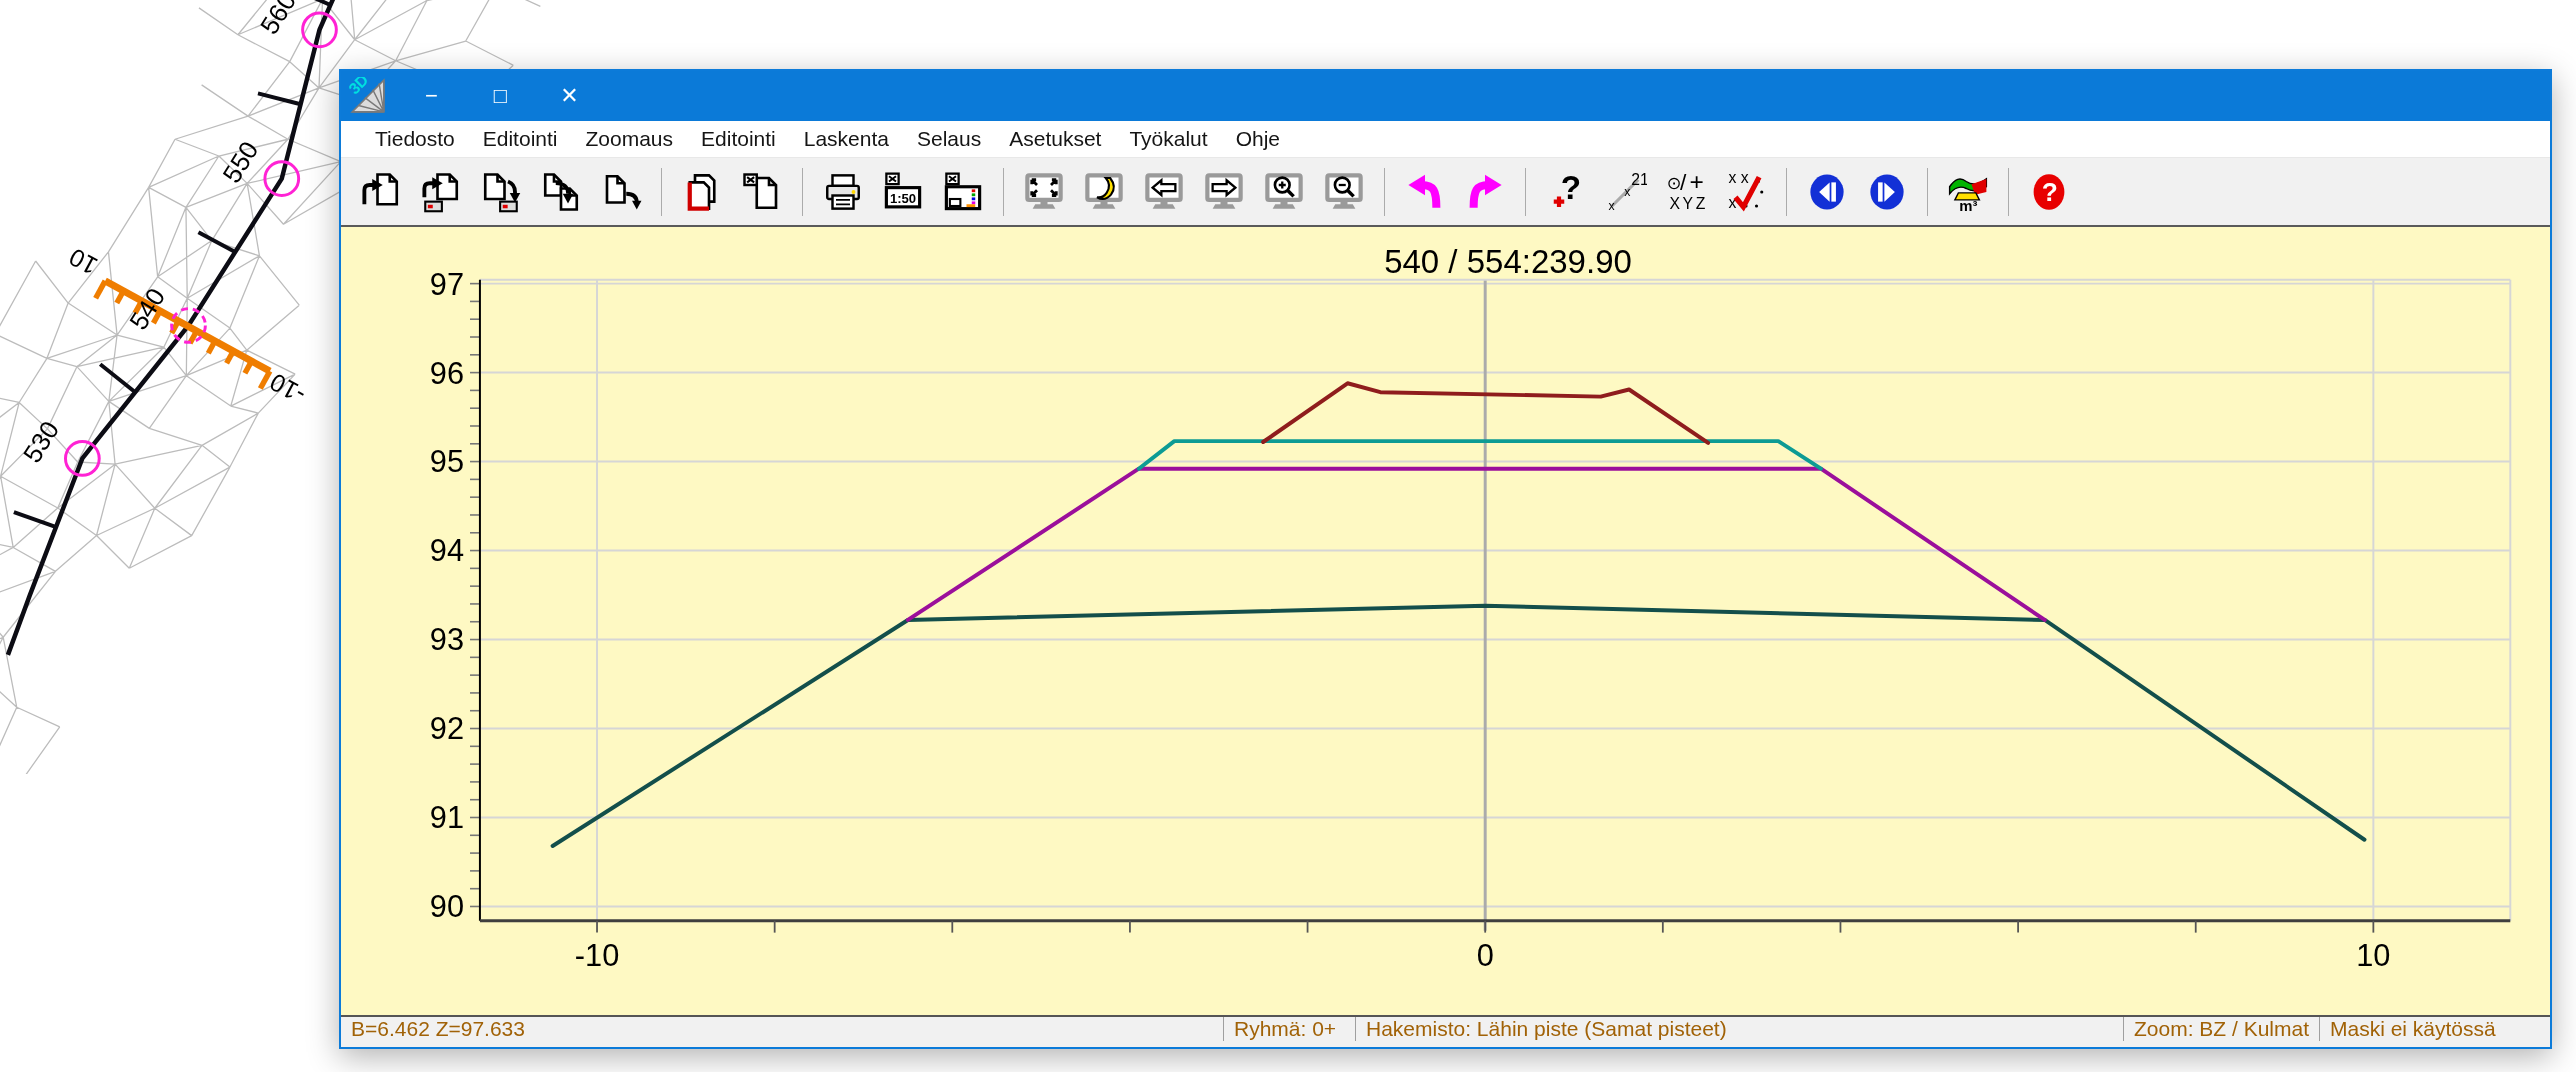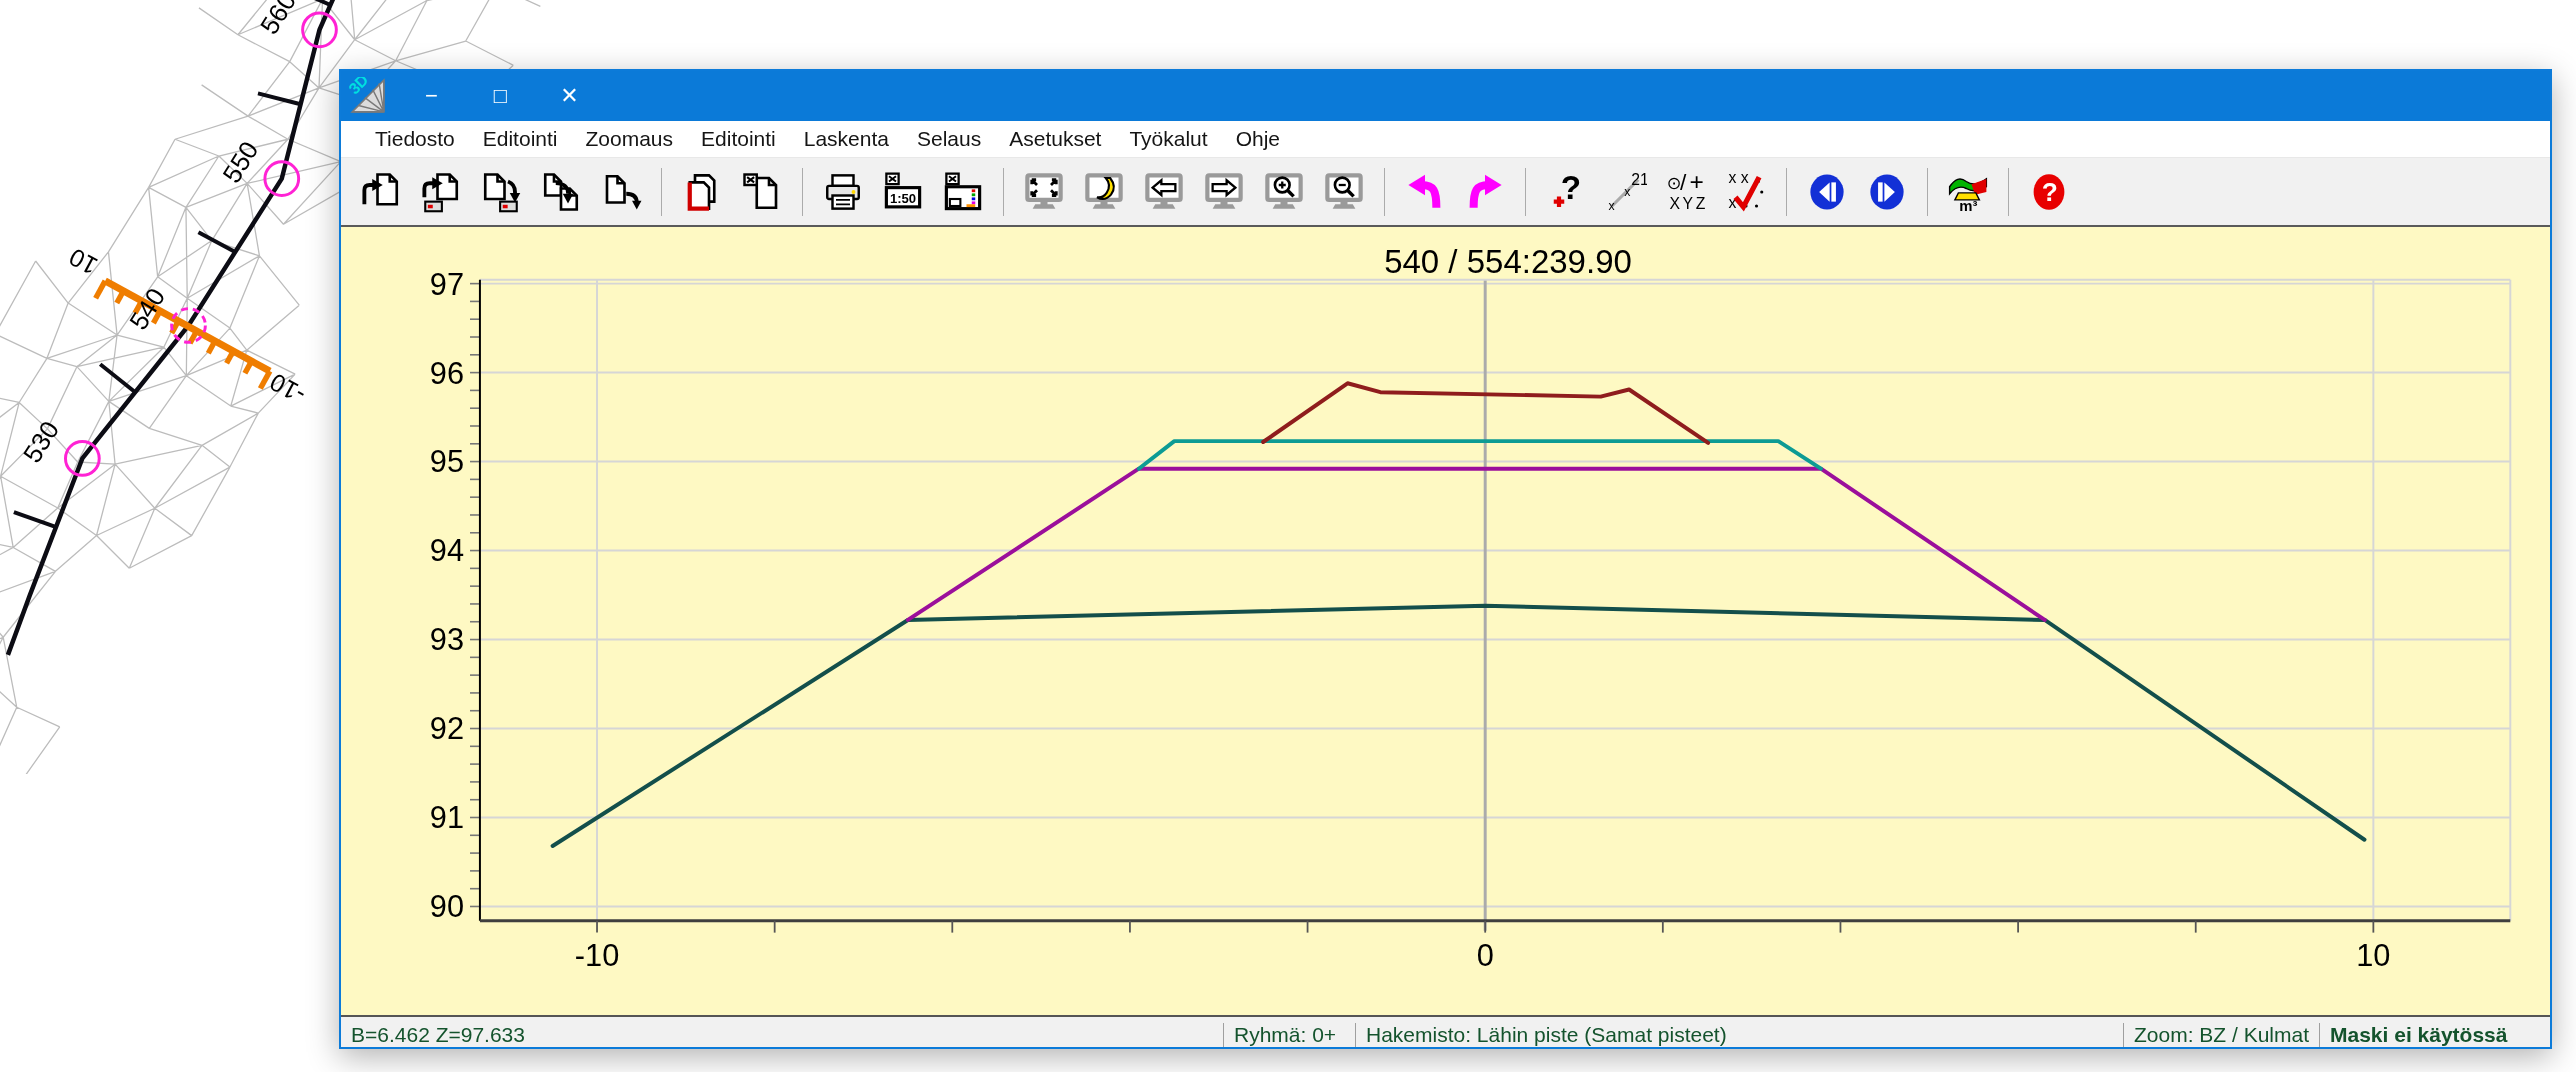--- a/index.html
+++ b/index.html
@@ -44,21 +44,21 @@
   .tb-sep{width:1px;height:48px;background:#ababab;margin:0 10px;flex:0 0 auto;}
   #chart-area{position:relative;flex:1 1 auto;background:#fef9c3;overflow:hidden;}
   #chart-title{
     position:absolute;left:0;top:16px;width:2334px;text-align:center;
     font-size:33px;color:#000;z-index:3;pointer-events:none;
   }
   #plot-svg{position:absolute;left:0;top:0;}
   
   #status-bar{
     height:30px;background:#f1f1f1;border-top:2px solid #555;
-    display:flex;align-items:flex-end;flex:0 0 auto;font-size:21px;color:#14532d;
+    display:flex;align-items:flex-start;flex:0 0 auto;font-size:21px;color:#a16207;
   }
   .status-cell{display:flex;align-items:center;padding:0 10px;white-space:nowrap;box-sizing:border-box;border-right:1px solid #9f9f9f;}
 </style>
 </head>
 <body>
 
 <svg id="bg-map" width="635" height="774" viewBox="0 0 640 780">
     <path d="M544.6 6.3L500.3 -13.7M500.3 -13.7L469.4 41.3M500.3 -13.7L477.1 -38.1M500.3 -13.7L430.3 0.5M477.1 -38.1L430.3 0.5M477.1 -38.1L431.3 -69.7M477.1 -38.1L406.6 -22.7M431.3 -69.7L406.6 -22.7M431.3 -69.7L391.1 -90.7M431.3 -69.7L349.2 -53.5M391.1 -90.7L349.2 -53.5M391.1 -90.7L364.8 -122.2M364.8 -122.2L315.2 -74.5M364.8 -122.2L318.6 -146.9M318.6 -146.9L273.8 -87.4M517.4 65.8L464.1 112.6M517.4 65.8L469.4 41.3M469.4 41.3L398.8 61.2M430.3 0.5L398.8 61.2M430.3 0.5L406.6 -22.7M430.3 0.5L357.5 40.0M406.6 -22.7L357.5 40.0M406.6 -22.7L325.1 -1.1M349.2 -53.5L325.1 -1.1M349.2 -53.5L315.2 -74.5M349.2 -53.5L274.5 -7.5M349.2 -53.5L357.5 40.0M315.2 -74.5L274.5 -7.5M315.2 -74.5L273.8 -87.4M315.2 -74.5L248.1 -43.0M315.2 -74.5L325.1 -1.1M273.8 -87.4L248.1 -43.0M464.1 112.6L437.3 158.9M464.1 112.6L453.4 84.2M453.4 84.2L406.5 142.5M453.4 84.2L398.8 61.2M453.4 84.2L361.5 101.6M398.8 61.2L361.5 101.6M398.8 61.2L357.5 40.0M398.8 61.2L321.5 88.6M357.5 40.0L321.5 88.6M357.5 40.0L325.1 -1.1M325.1 -1.1L292.0 62.1M325.1 -1.1L274.5 -7.5M325.1 -1.1L239.8 35.0M325.1 -1.1L321.5 88.6M274.5 -7.5L239.8 35.0M437.3 158.9L406.5 142.5M406.5 142.5L362.5 181.8M406.5 142.5L361.5 101.6M406.5 142.5L343.5 162.9M361.5 101.6L343.5 162.9M361.5 101.6L321.5 88.6M361.5 101.6L362.5 181.8M321.5 88.6L290.2 140.3M321.5 88.6L292.0 62.1M321.5 88.6L250.0 117.0M292.0 62.1L250.0 117.0M292.0 62.1L239.8 35.0M239.8 35.0L200.5 7.9M362.5 181.8L343.5 162.9M362.5 181.8L285.7 226.0M343.5 162.9L285.7 226.0M343.5 162.9L290.2 140.3M343.5 162.9L249.1 184.8M290.2 140.3L249.1 184.8M290.2 140.3L250.0 117.0M290.2 140.3L220.6 157.2M250.0 117.0L203.2 85.5M250.0 117.0L176.4 140.3M285.7 226.0L249.1 184.8M249.1 184.8L213.5 242.4M249.1 184.8L220.6 157.2M249.1 184.8L187.4 208.9M249.1 184.8L261.5 257.8M220.6 157.2L187.4 208.9M220.6 157.2L176.4 140.3M220.6 157.2L149.8 188.8M176.4 140.3L149.8 188.8M301.6 307.5L248.7 352.9M301.6 307.5L261.5 257.8M261.5 257.8L231.7 330.6M261.5 257.8L213.5 242.4M261.5 257.8L188.7 300.5M213.5 242.4L188.7 300.5M213.5 242.4L187.4 208.9M213.5 242.4L158.9 278.9M187.4 208.9L158.9 278.9M187.4 208.9L149.8 188.8M187.4 208.9L188.7 300.5M149.8 188.8L109.3 253.8M149.8 188.8L158.9 278.9M297.5 377.0L260.3 416.3M297.5 377.0L248.7 352.9M297.5 377.0L232.6 409.2M248.7 352.9L232.6 409.2M248.7 352.9L231.7 330.6M248.7 352.9L187.8 378.6M231.7 330.6L187.8 378.6M231.7 330.6L188.7 300.5M188.7 300.5L165.1 349.9M188.7 300.5L158.9 278.9M188.7 300.5L187.8 378.6M158.9 278.9L118.0 337.6M109.3 253.8L68.7 305.4M109.3 253.8L118.0 337.6M260.3 416.3L231.7 470.7M260.3 416.3L232.6 409.2M260.3 416.3L203.6 448.8M232.6 409.2L187.8 378.6M187.8 378.6L150.5 431.7M187.8 378.6L165.1 349.9M187.8 378.6L109.7 404.5M165.1 349.9L109.7 404.5M165.1 349.9L118.0 337.6M165.1 349.9L77.5 369.5M118.0 337.6L77.5 369.5M118.0 337.6L68.7 305.4M118.0 337.6L47.3 361.1M118.0 337.6L109.7 404.5M68.7 305.4L47.3 361.1M68.7 305.4L35.9 263.0M35.9 263.0L-4.8 336.6M231.7 470.7L193.2 539.8M231.7 470.7L203.6 448.8M231.7 470.7L156.0 512.2M203.6 448.8L156.0 512.2M203.6 448.8L150.5 431.7M203.6 448.8L116.0 467.8M150.5 431.7L109.7 404.5M109.7 404.5L78.3 465.6M109.7 404.5L77.5 369.5M109.7 404.5L116.0 467.8M77.5 369.5L47.8 432.2M77.5 369.5L47.3 361.1M47.3 361.1L19.3 405.6M47.3 361.1L-4.8 336.6M-4.8 336.6L-28.8 395.4M193.2 539.8L156.0 512.2M193.2 539.8L130.3 572.7M156.0 512.2L130.3 572.7M156.0 512.2L116.0 467.8M156.0 512.2L97.3 539.7M116.0 467.8L97.3 539.7M116.0 467.8L78.3 465.6M116.0 467.8L58.2 511.9M78.3 465.6L58.2 511.9M78.3 465.6L47.8 432.2M47.8 432.2L0.6 479.9M47.8 432.2L19.3 405.6M19.3 405.6L-36.9 448.7M19.3 405.6L-28.8 395.4M19.3 405.6L0.6 479.9M130.3 572.7L97.3 539.7M97.3 539.7L55.9 575.8M97.3 539.7L58.2 511.9M58.2 511.9L13.3 551.7M58.2 511.9L0.6 479.9M0.6 479.9L-26.7 543.4M0.6 479.9L13.3 551.7M55.9 575.8L3.2 642.2M55.9 575.8L13.3 551.7M55.9 575.8L-27.7 606.7M13.3 551.7L-26.7 543.4M13.3 551.7L-64.4 594.1M-26.7 543.4L-92.7 559.4M3.2 642.2L-17.2 681.6M3.2 642.2L-27.7 606.7M3.2 642.2L-41.8 662.4M3.2 642.2L16.9 712.8M-27.7 606.7L-41.8 662.4M-27.7 606.7L-64.4 594.1M-64.4 594.1L-90.3 648.6M-64.4 594.1L-92.7 559.4M-64.4 594.1L-131.2 623.6M-64.4 594.1L-41.8 662.4M-92.7 559.4L-131.2 623.6M-92.7 559.4L-179.3 599.4M60.2 732.5L17.9 792.4M60.2 732.5L16.9 712.8M16.9 712.8L-13.8 781.6M16.9 712.8L-17.2 681.6M-17.2 681.6L-51.8 743.4M-17.2 681.6L-41.8 662.4M-17.2 681.6L-86.5 713.4M-17.2 681.6L-13.8 781.6M-41.8 662.4L-86.5 713.4M-41.8 662.4L-90.3 648.6M-41.8 662.4L-121.0 693.8M-90.3 648.6L-121.0 693.8M-90.3 648.6L-131.2 623.6M-90.3 648.6L-173.9 661.9M-90.3 648.6L-86.5 713.4M-131.2 623.6L-173.9 661.9M-131.2 623.6L-179.3 599.4M-131.2 623.6L-206.1 642.1M-131.2 623.6L-121.0 693.8M-179.3 599.4L-206.1 642.1M17.9 792.4L-13.8 781.6M-13.8 781.6L-51.8 743.4M-51.8 743.4L-86.5 713.4M-86.5 713.4L-121.0 693.8M-173.9 661.9L-206.1 642.1" stroke="#bcbcbc" stroke-width="1.3" fill="none"></path>
     <polyline points="344,-20 322,30 284,180 190,328 83,462 30,600 8,660" fill="none" stroke="#0c0c14" stroke-width="4.5"></polyline>
     <line x1="333" y1="5" x2="292" y2="-13" stroke="#0c0c14" stroke-width="4"></line>
@@ -417,17 +417,17 @@
         <polyline points="803.95,243.50279329608932 839.75,215.70670391061424 1448.35,215.70670391061424 1491.31,243.50279329608932" fill="none" stroke="#0d9b94" stroke-width="4" stroke-linejoin="round" stroke-linecap="round"></polyline>
         <polyline points="929.25,216.60335195530746 1014.275,157.42458100558707 1047.39,166.39106145251392 1269.35,170.87430167597734 1297.99,163.7011173184356 1377.645,217.50000000000065" fill="none" stroke="#8f1d1d" stroke-width="4" stroke-linejoin="round" stroke-linecap="round"></polyline>
       </svg>
   </div>
 
   <div id="status-bar">
       <div class="status-cell" style="width: 883px;">B=6.462  Z=97.633</div>
       <div class="status-cell" style="width: 132px;">Ryhmä: 0+</div>
       <div class="status-cell" style="width: 768px;">Hakemisto: Lähin piste (Samat pisteet)</div>
       <div class="status-cell" style="width: 196px;">Zoom: BZ  /  Kulmat</div>
-      <div class="status-cell" style="width: 229px; border-right: none; font-weight: bold;">Maski ei käytössä</div>
+      <div class="status-cell" style="width: 229px; border-right: none;">Maski ei käytössä</div>
     </div>
 
 </div>
 
 
 </body></html>

